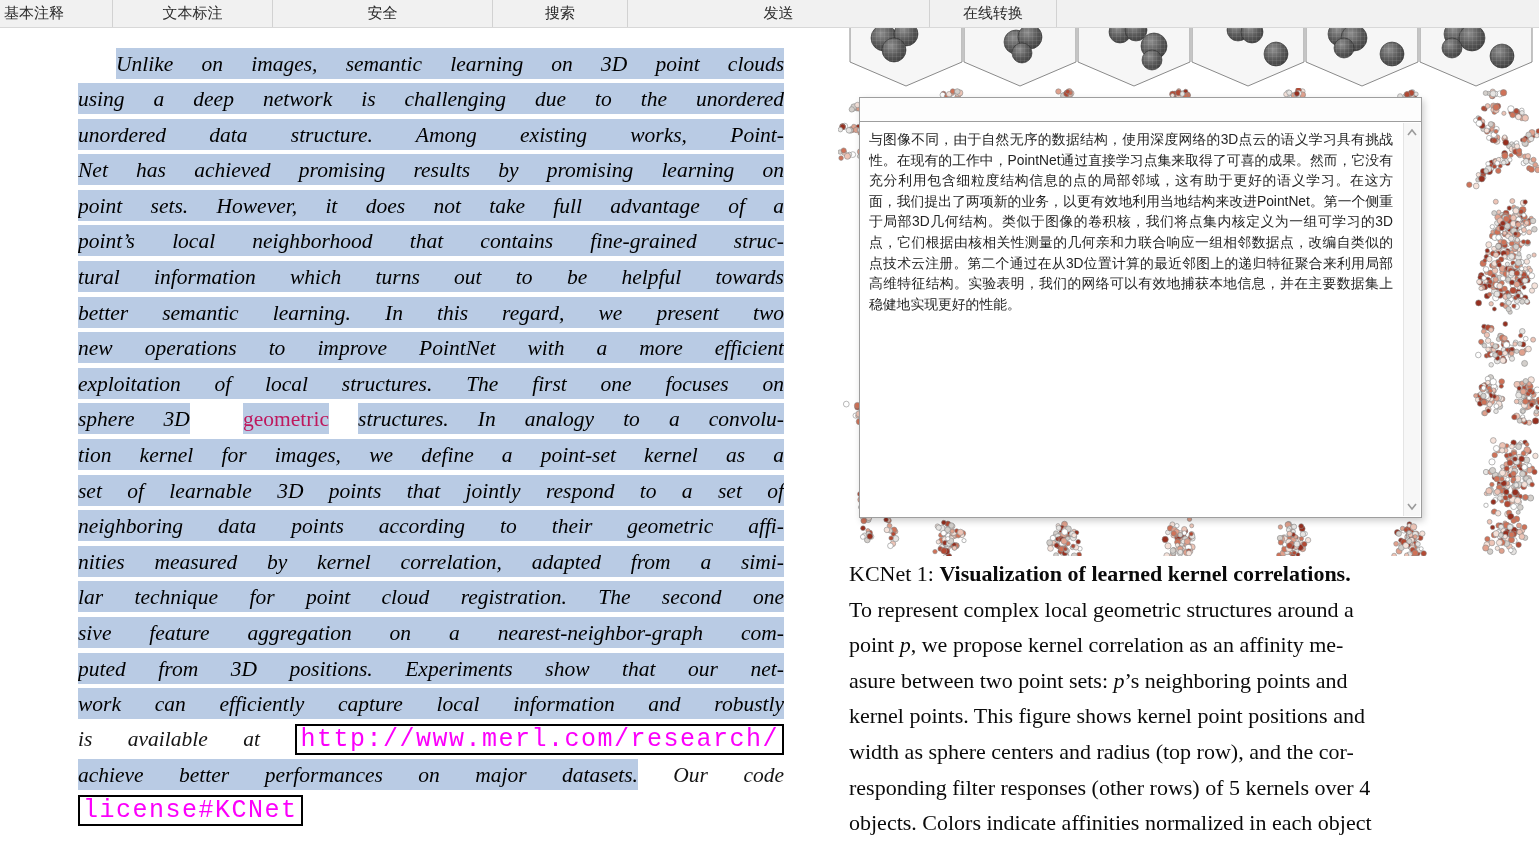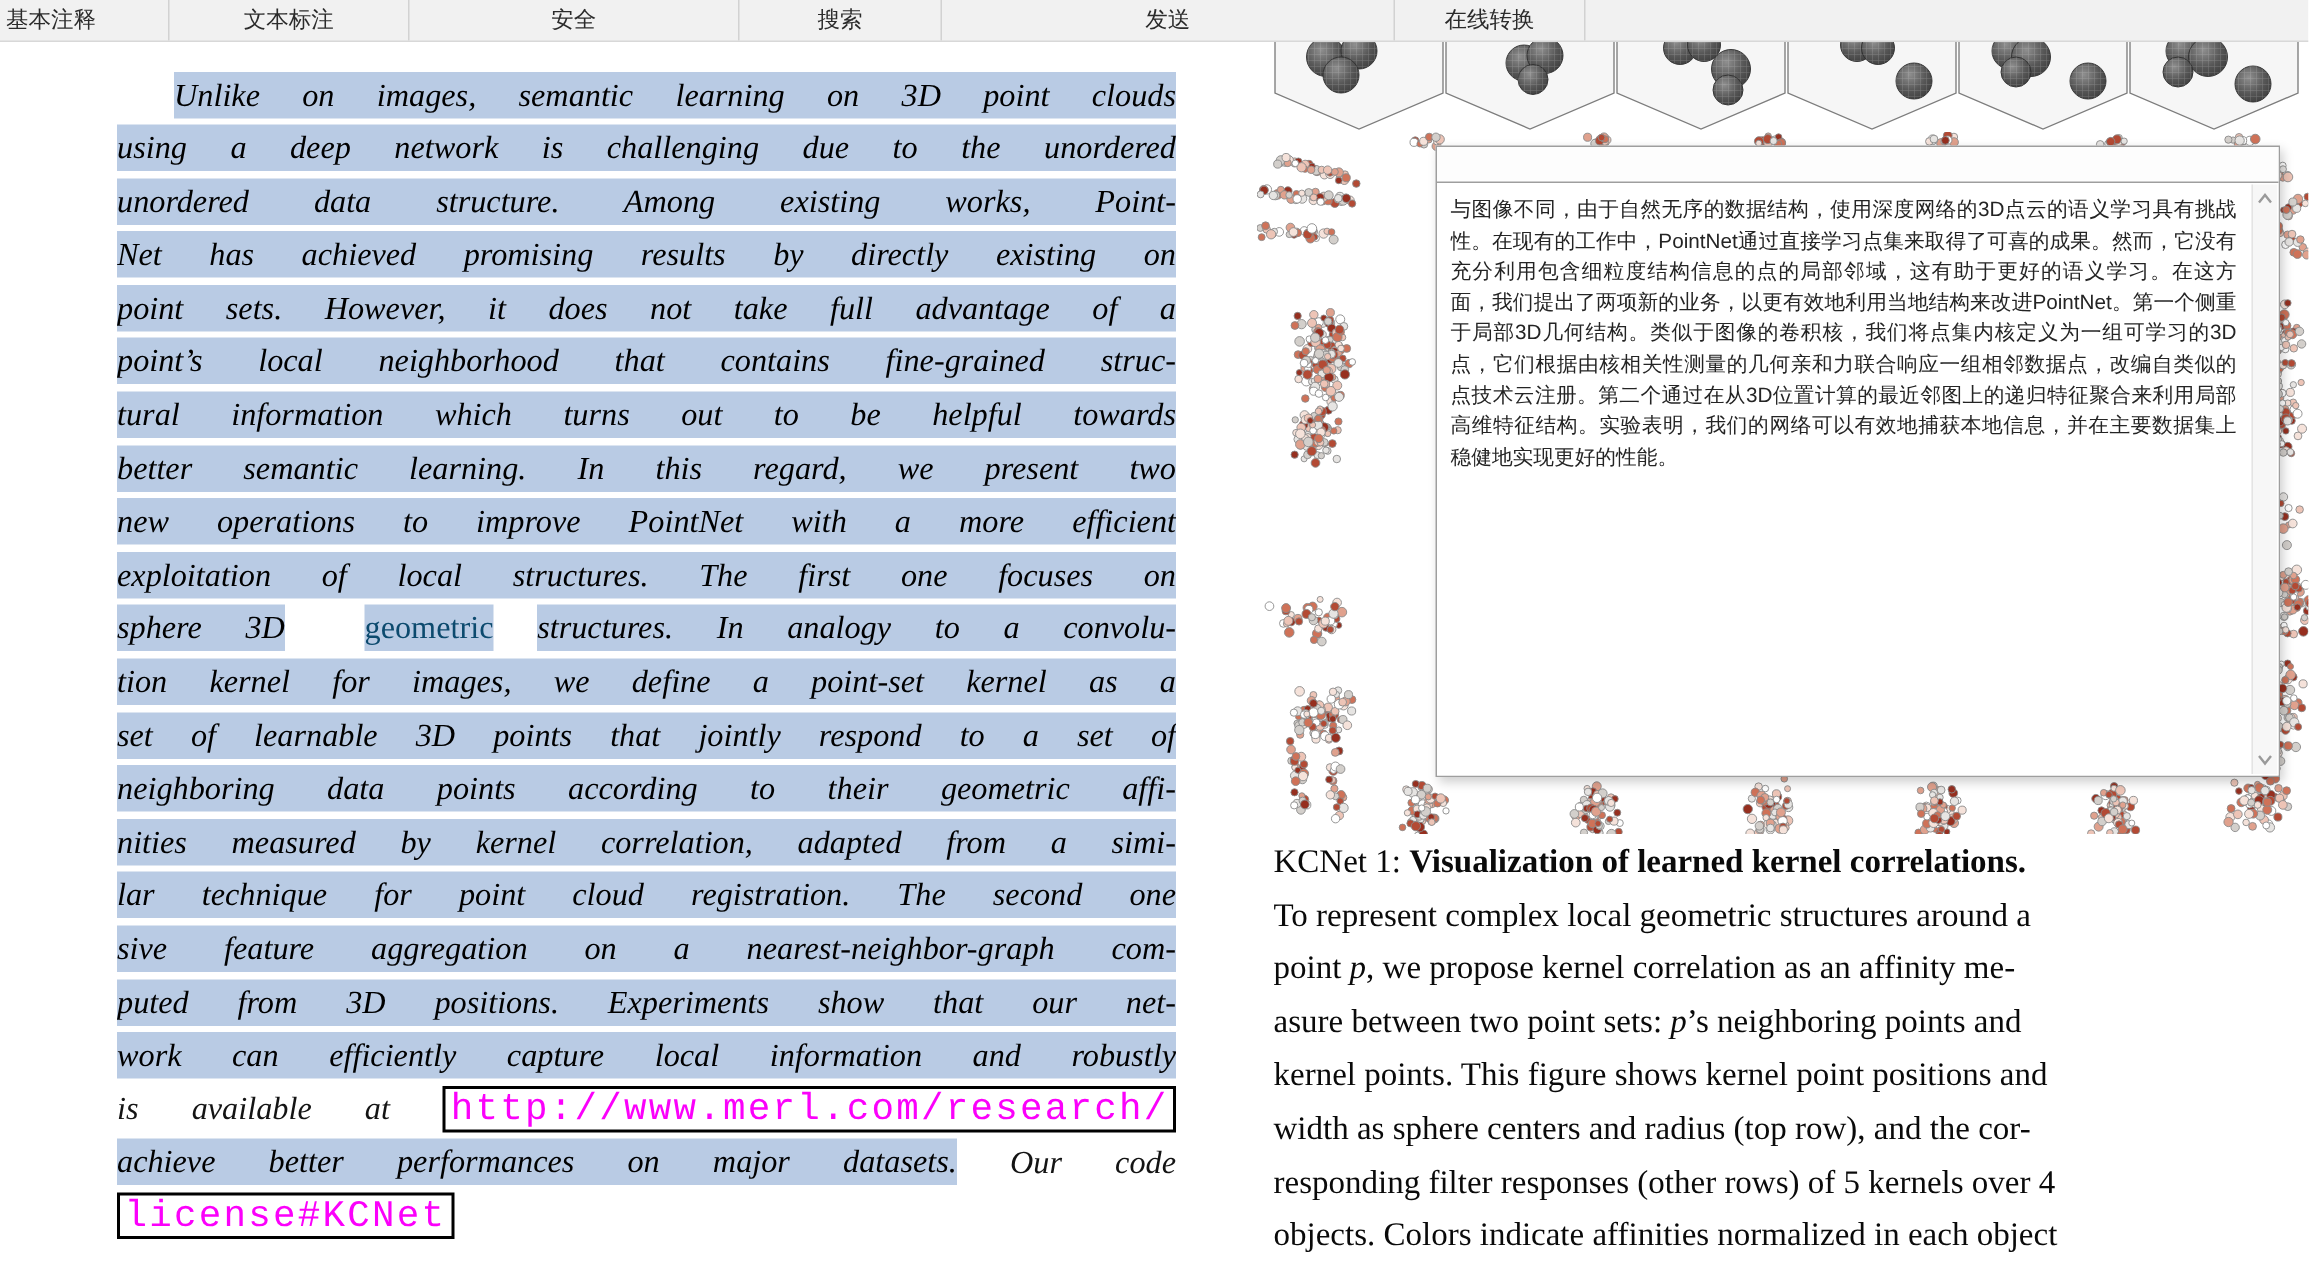--- a/index.html
+++ b/index.html
@@ -22,38 +22,38 @@
   .tab-fill{flex:1;}
   
   .abstract{position:absolute;left:78px;top:46px;width:706px;z-index:3;}
   .aline{
     height:35.6px;line-height:35.6px;overflow:hidden;
     font-family:"Liberation Serif",serif;font-style:italic;font-size:21.5px;
     color:#141414;text-align:justify;text-align-last:justify;white-space:normal;
   }
   .aline.lastline{text-align-last:left;}
   .hl{background:#b9cbe4;color:#000000;padding:3.5px 0;}
-  .up{font-style:normal;color:#0c4a6e;margin-left:24px;}
+  .up{font-style:normal;color:#be185d;margin-left:24px;}
   .indent{display:inline-block;width:38px;}
   .linkbox{
     display:inline-block;font-family:"Liberation Mono",monospace;font-style:normal;
     font-size:25px;letter-spacing:1.5px;color:#fb00fb;border:2px solid #000;
     line-height:27px;padding:0 3px;vertical-align:baseline;background:#fff;
   }
   
   .caption{position:absolute;left:849px;top:556px;width:760px;z-index:1;}
   .cline{
     height:35.6px;line-height:35.6px;white-space:nowrap;
     font-family:"Liberation Serif",serif;font-size:22px;color:#0a0a0a;
   }
   .cline b{font-weight:bold;}
   .mathp{font-style:italic;}
   
   .popup{
-    position:absolute;left:957px;top:97px;width:563px;height:421px;
+    position:absolute;left:859px;top:97px;width:563px;height:421px;
     background:#fff;border:1px solid #9e9e9e;box-sizing:border-box;
     box-shadow:2px 3px 7px rgba(0,0,0,0.20);z-index:10;
   }
   .popup-head{height:23px;background:#fdfdfd;}
   .popup-body{
     position:absolute;left:0;right:0;top:23px;bottom:0;
     border-top:1px solid #9e9e9e;background:#fff;
   }
   .popup-text{
     position:absolute;left:9px;top:8px;right:28px;bottom:6px;
@@ -94,21 +94,21 @@
   <div class="tab" style="width:127px">
       <span>在线转换</span>
     </div>
   <div class="tab-fill"></div>
 </div>
 
 <div class="abstract">
   <div class="aline"><span class="indent"></span><span class="hl">Unlike on images, semantic learning on 3D point clouds</span></div>
   <div class="aline"><span class="hl">using a deep network is challenging due to the unordered</span></div>
   <div class="aline"><span class="hl">unordered data structure.  Among existing works, Point-</span></div>
-  <div class="aline"><span class="hl">Net has achieved promising results by directly existing on</span></div>
+  <div class="aline"><span class="hl">Net has achieved promising results by promising learning on</span></div>
   <div class="aline"><span class="hl">point sets.  However, it does not take full advantage of a</span></div>
   <div class="aline"><span class="hl">point’s local neighborhood that contains fine-grained struc-</span></div>
   <div class="aline"><span class="hl">tural information which turns out to be helpful towards</span></div>
   <div class="aline"><span class="hl">better semantic learning.  In this regard, we present two</span></div>
   <div class="aline"><span class="hl">new operations to improve PointNet with a more efficient</span></div>
   <div class="aline"><span class="hl">exploitation of local structures.  The first one focuses on</span></div>
   <div class="aline"><span class="hl">sphere 3D</span><span> </span><span class="hl up">geometric</span><span> </span><span class="hl">structures.  In analogy to a convolu-</span></div>
   <div class="aline"><span class="hl">tion kernel for images, we define a point-set kernel as a</span></div>
   <div class="aline"><span class="hl">set of learnable 3D points that jointly respond to a set of</span></div>
   <div class="aline"><span class="hl">neighboring data points according to their geometric affi-</span></div>

